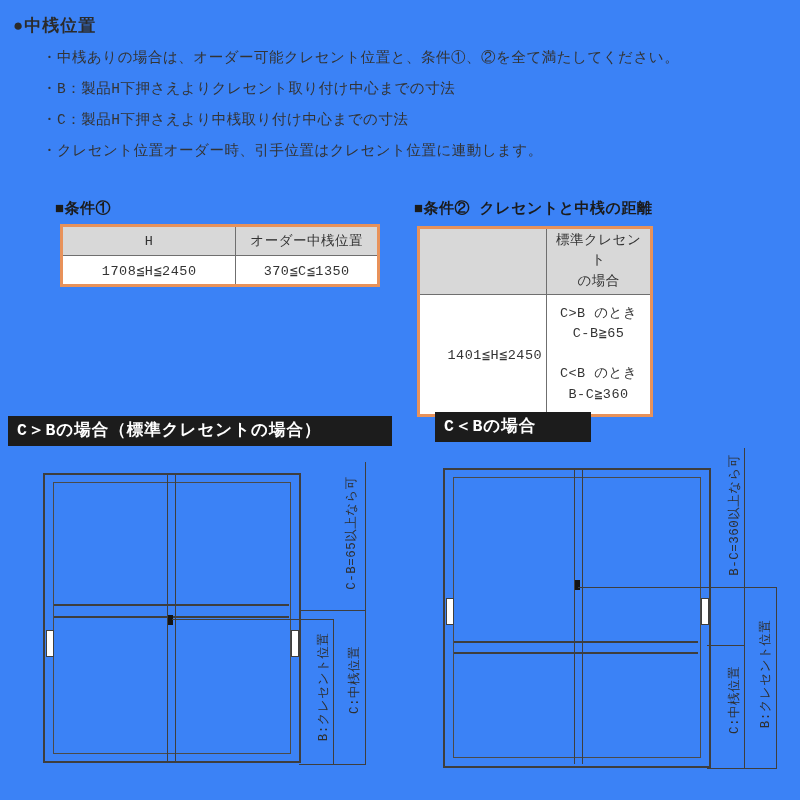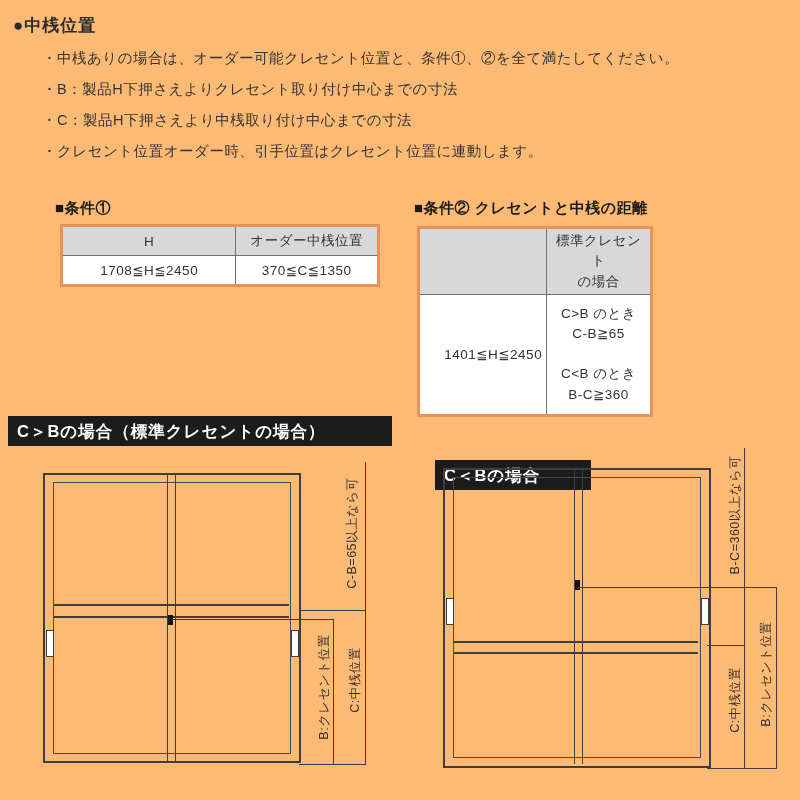--- a/index.html
+++ b/index.html
@@ -1,17 +1,17 @@
 <!DOCTYPE html>
 <html><head>
 <meta charset="utf-8">
 <style>
   html,body{margin:0;padding:0;background:#fff;}
-  .canvas{position:relative;width:800px;height:800px;background:#fdba74;overflow:hidden;
-          font-family:Liberation Sans, sans-serif;color:#333;}
+  .canvas{position:relative;width:800px;height:800px;background:#3b82f6;overflow:hidden;
+          font-family:Liberation Mono, monospace;color:#333;}
   .abs{position:absolute;}
   .page-title{font-size:17px;font-weight:bold;color:#2b2b2b;letter-spacing:1px;}
   .note{font-size:14.5px;color:#333;white-space:nowrap;letter-spacing:0.5px;margin-bottom:15px;line-height:16px;}
   .cond-heading{font-size:15px;font-weight:bold;color:#1b1b1b;letter-spacing:0.5px;white-space:nowrap;}
 
   .otable{border:3px solid #E8925A;border-collapse:collapse;background:#fff;}
   .otable td,.otable th{border:1px solid #6f6f6f;font-size:13.5px;font-weight:normal;
        text-align:center;vertical-align:middle;color:#333;padding:2px 4px;letter-spacing:0.5px;}
   .otable .hd{background:#D8D8D8;}
   .prelines{white-space:pre-line;line-height:1.5;}
@@ -95,21 +95,21 @@
     <div class="abs hline" style="left:172px;top:619px;width:162px;"></div>
     <div class="abs hline" style="left:299px;top:764px;width:67px;"></div>
     <div class="abs vline" style="left:365px;top:462px;height:303px;"></div>
     <div class="abs vline" style="left:333px;top:619px;height:146px;"></div>
 
     <div class="abs dimlabel" style="left:277px;top:525px;width:150px;">C-B=65以上なら可</div>
     <div class="abs dimlabel" style="left:264px;top:679px;width:120px;">B:クレセント位置</div>
     <div class="abs dimlabel" style="left:310px;top:672px;width:90px;">C:中桟位置</div>
   </div>
 
-  <div class="abs diag-titlebar" style="left:435px;top:412px;width:147px;height:30px;margin-top:48px;">C＜Bの場合</div>
+  <div class="abs diag-titlebar" style="left:435px;top:412px;width:147px;height:30px;">C＜Bの場合</div>
 
   <div class="abs">
 
     <div class="abs frame2" style="left:443px;top:468px;width:264px;height:296px;"></div>
     <div class="abs frame1" style="left:453px;top:477px;width:246px;height:279px;"></div>
     <div class="abs stile" style="left:574px;top:470px;width:7px;height:294px;"></div>
     <div class="abs railband" style="left:454px;top:641px;width:244px;height:9px;"></div>
     <div class="abs handle" style="left:446px;top:598px;width:6px;height:25px;"></div>
     <div class="abs handle" style="left:701px;top:598px;width:6px;height:25px;"></div>
     <div class="abs crescent" style="left:575px;top:580px;width:5px;height:10px;"></div>

